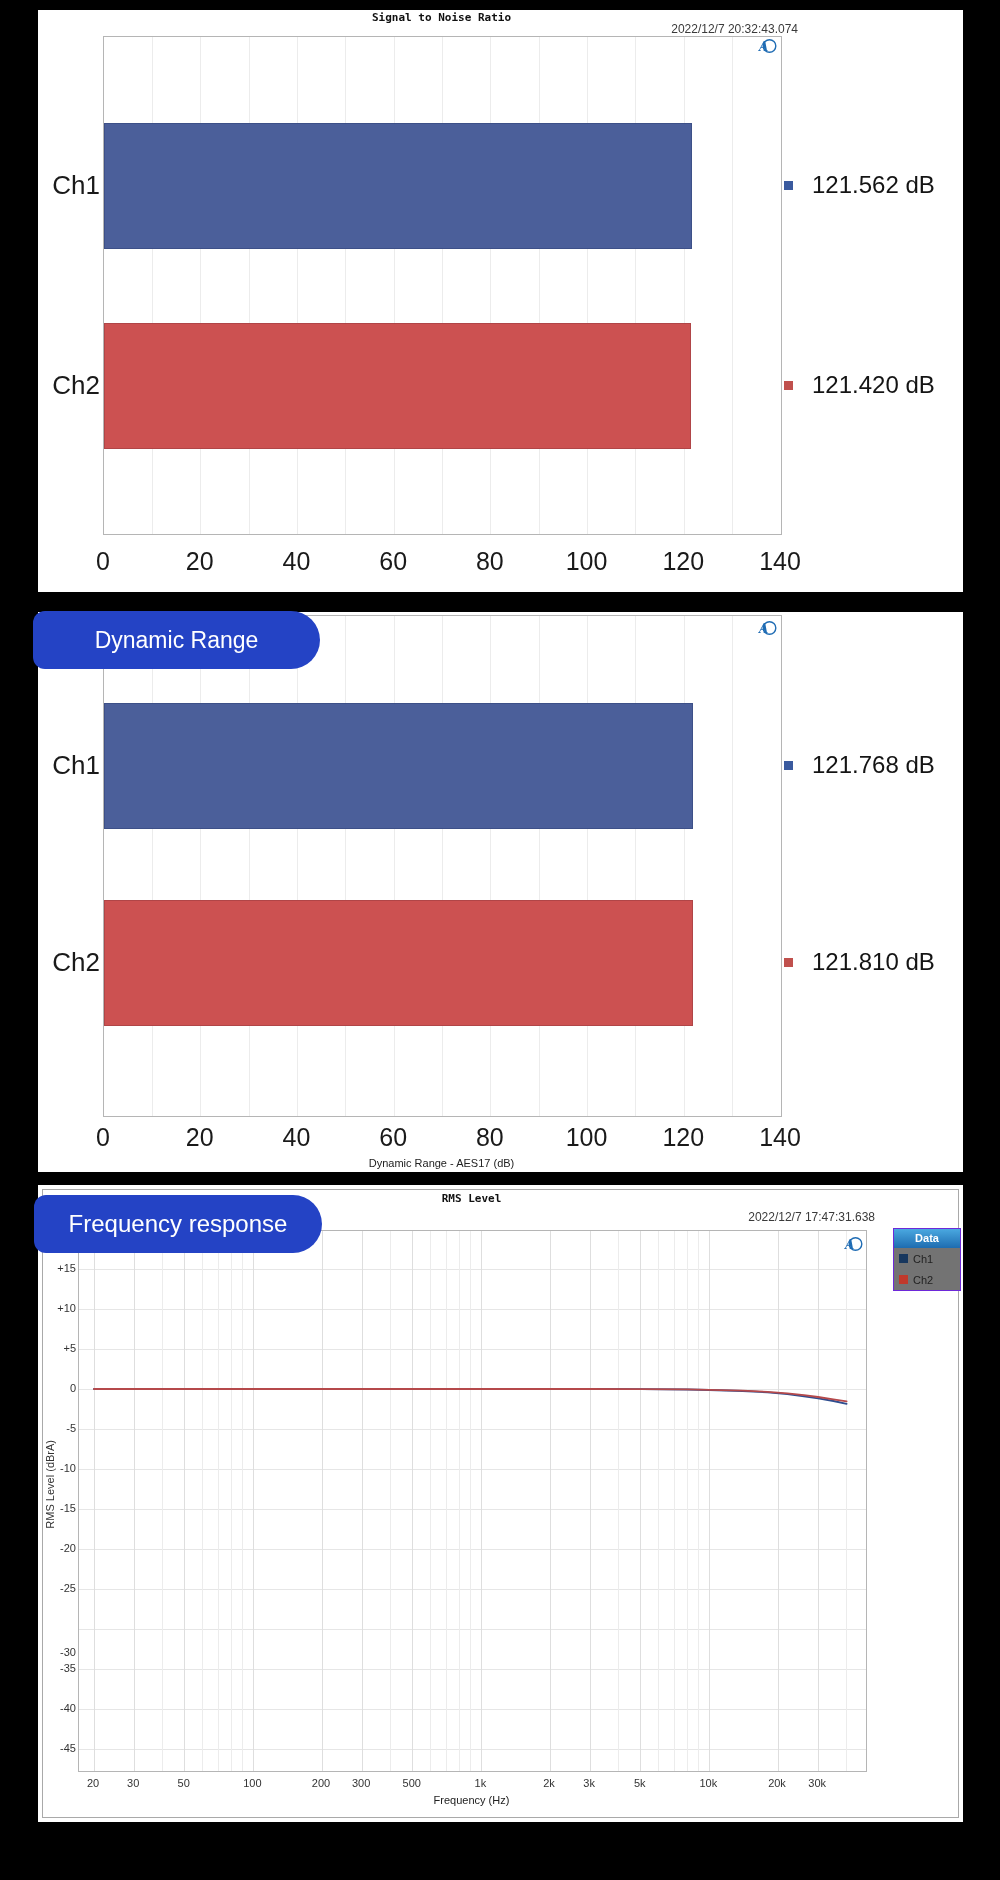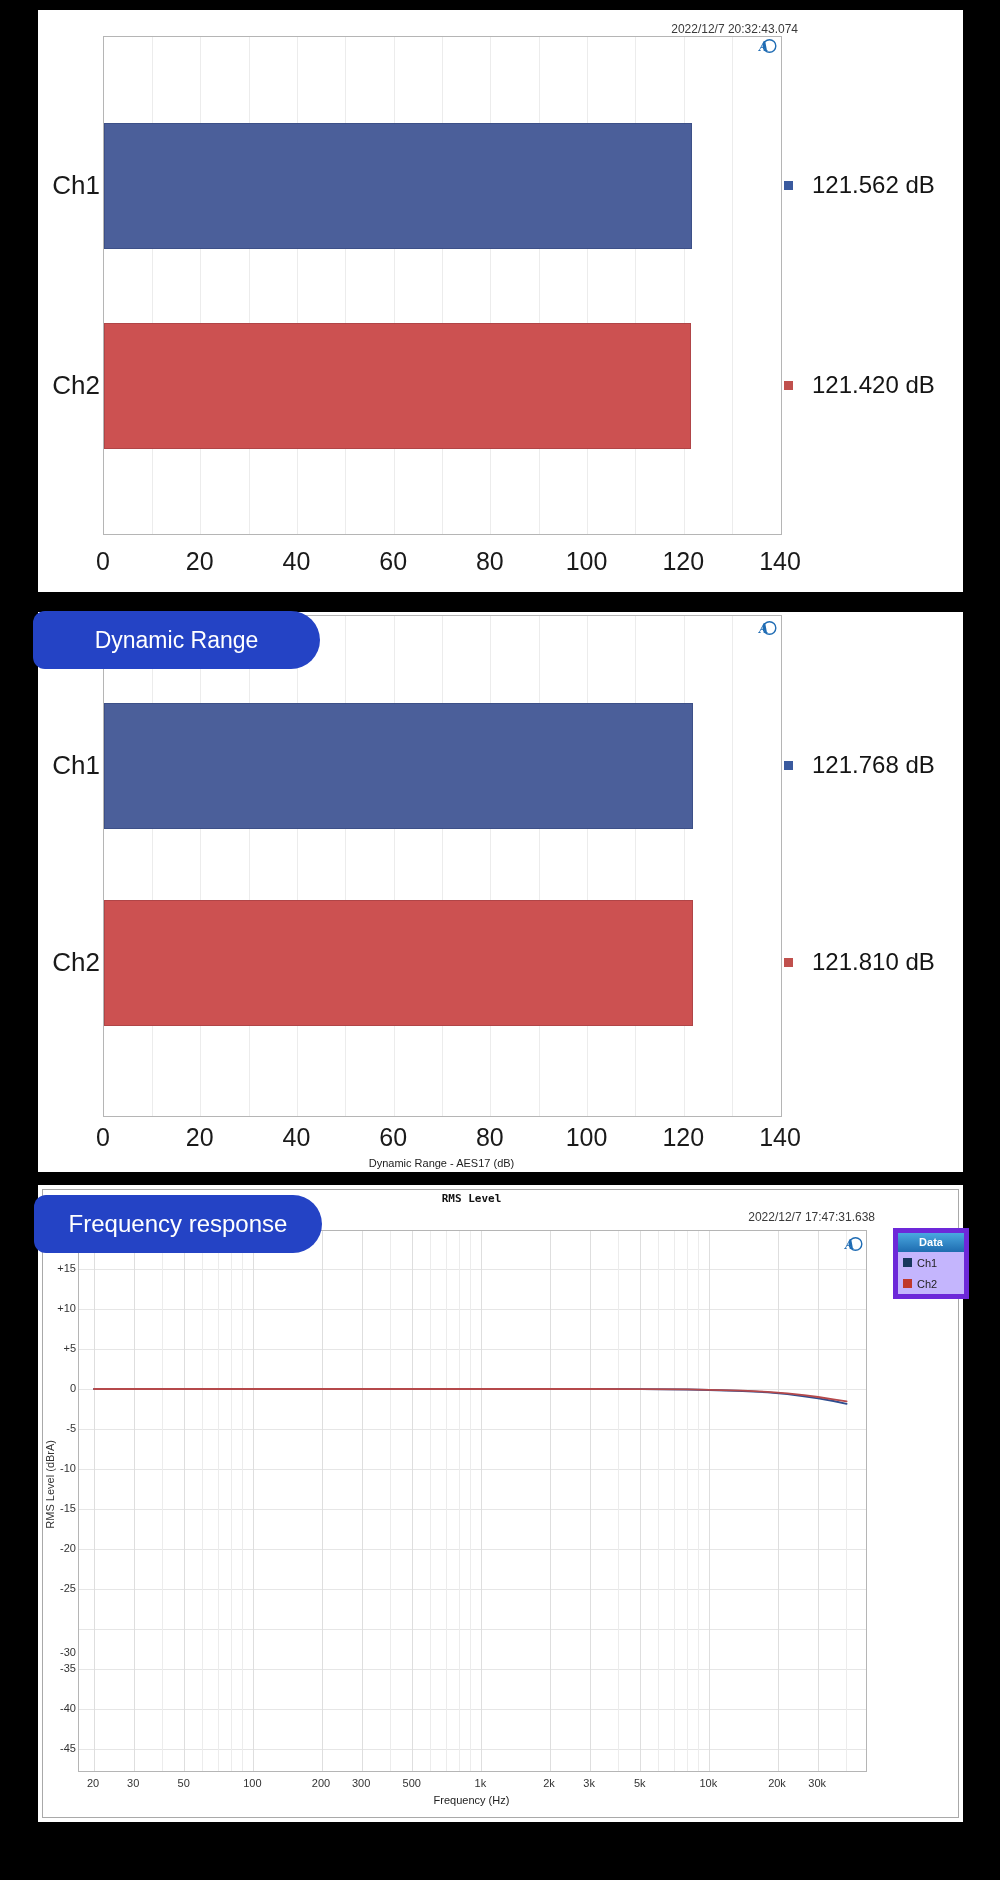--- a/index.html
+++ b/index.html
@@ -29,34 +29,35 @@
   .ribbon-fr{left:-4px;top:10px;width:288px;height:58px;font-size:24px;
              border-radius:12px 29px 29px 12px;}
   .ap-logo{position:absolute;z-index:3;}
   .frame{position:absolute;inset:4px;border:1px solid #a9a9a9;}
   .ytick3{position:absolute;left:2px;width:36px;text-align:right;font-size:11px;
           line-height:14px;color:#333;}
   .xtick3{position:absolute;width:44px;text-align:center;font-size:11px;
           line-height:14px;color:#333;}
   .ylab3{position:absolute;left:6px;top:255px;font-size:11px;color:#333;
          writing-mode:vertical-rl;transform:rotate(180deg);}
-  .legend{position:absolute;left:855px;top:43px;width:66px;background:#c4b5fd;
-          border:5px solid #6d28d9;z-index:4;}
+  .legend{position:absolute;left:855px;top:43px;width:66px;background:#737373;
+          border:1px solid #6d28d9;z-index:4;}
   .legend-header{height:19px;line-height:19px;text-align:center;font-size:11px;font-weight:bold;
                  color:#fff;background:linear-gradient(#4aa8e0,#1e6cb0);}
   .legend-row{height:21px;display:flex;align-items:center;padding-left:5px;font-size:11px;color:#222;}
   .legend-sq{width:9px;height:9px;margin-right:5px;flex:0 0 auto;}
   .curve-svg{position:absolute;left:0;top:0;z-index:2;}
 </style>
 </head>
 <body>
 
 <div class="canvas">
 
   <section class="panel" id="panel-snr" style="top:10px;height:582px;">
+    <div class="ptitle mono" style="left:65px;width:677px;top:1px;">Signal to Noise Ratio</div>
     <div class="tstamp" style="top:12px;right:165px;">2022/12/7 20:32:43.074</div>
 
     <div class="plot" id="snr-plot" style="left:65px;top:26px;width:677px;height:497px;">
       <span class="ap-logo" style="right:4px;top:1px;">
         <svg width="19" height="16" viewBox="0 0 19 16">
           <circle cx="11.5" cy="8" r="6.3" fill="none" stroke="#1f6cb4" stroke-width="1.4"></circle>
           <text x="1" y="12.5" font-size="12" font-style="italic" font-weight="bold" fill="#1f6cb4" font-family="'DejaVu Serif',serif">A</text>
         </svg>
       </span>
     <div class="vgrid" style="left: 47.8571px;"></div>

